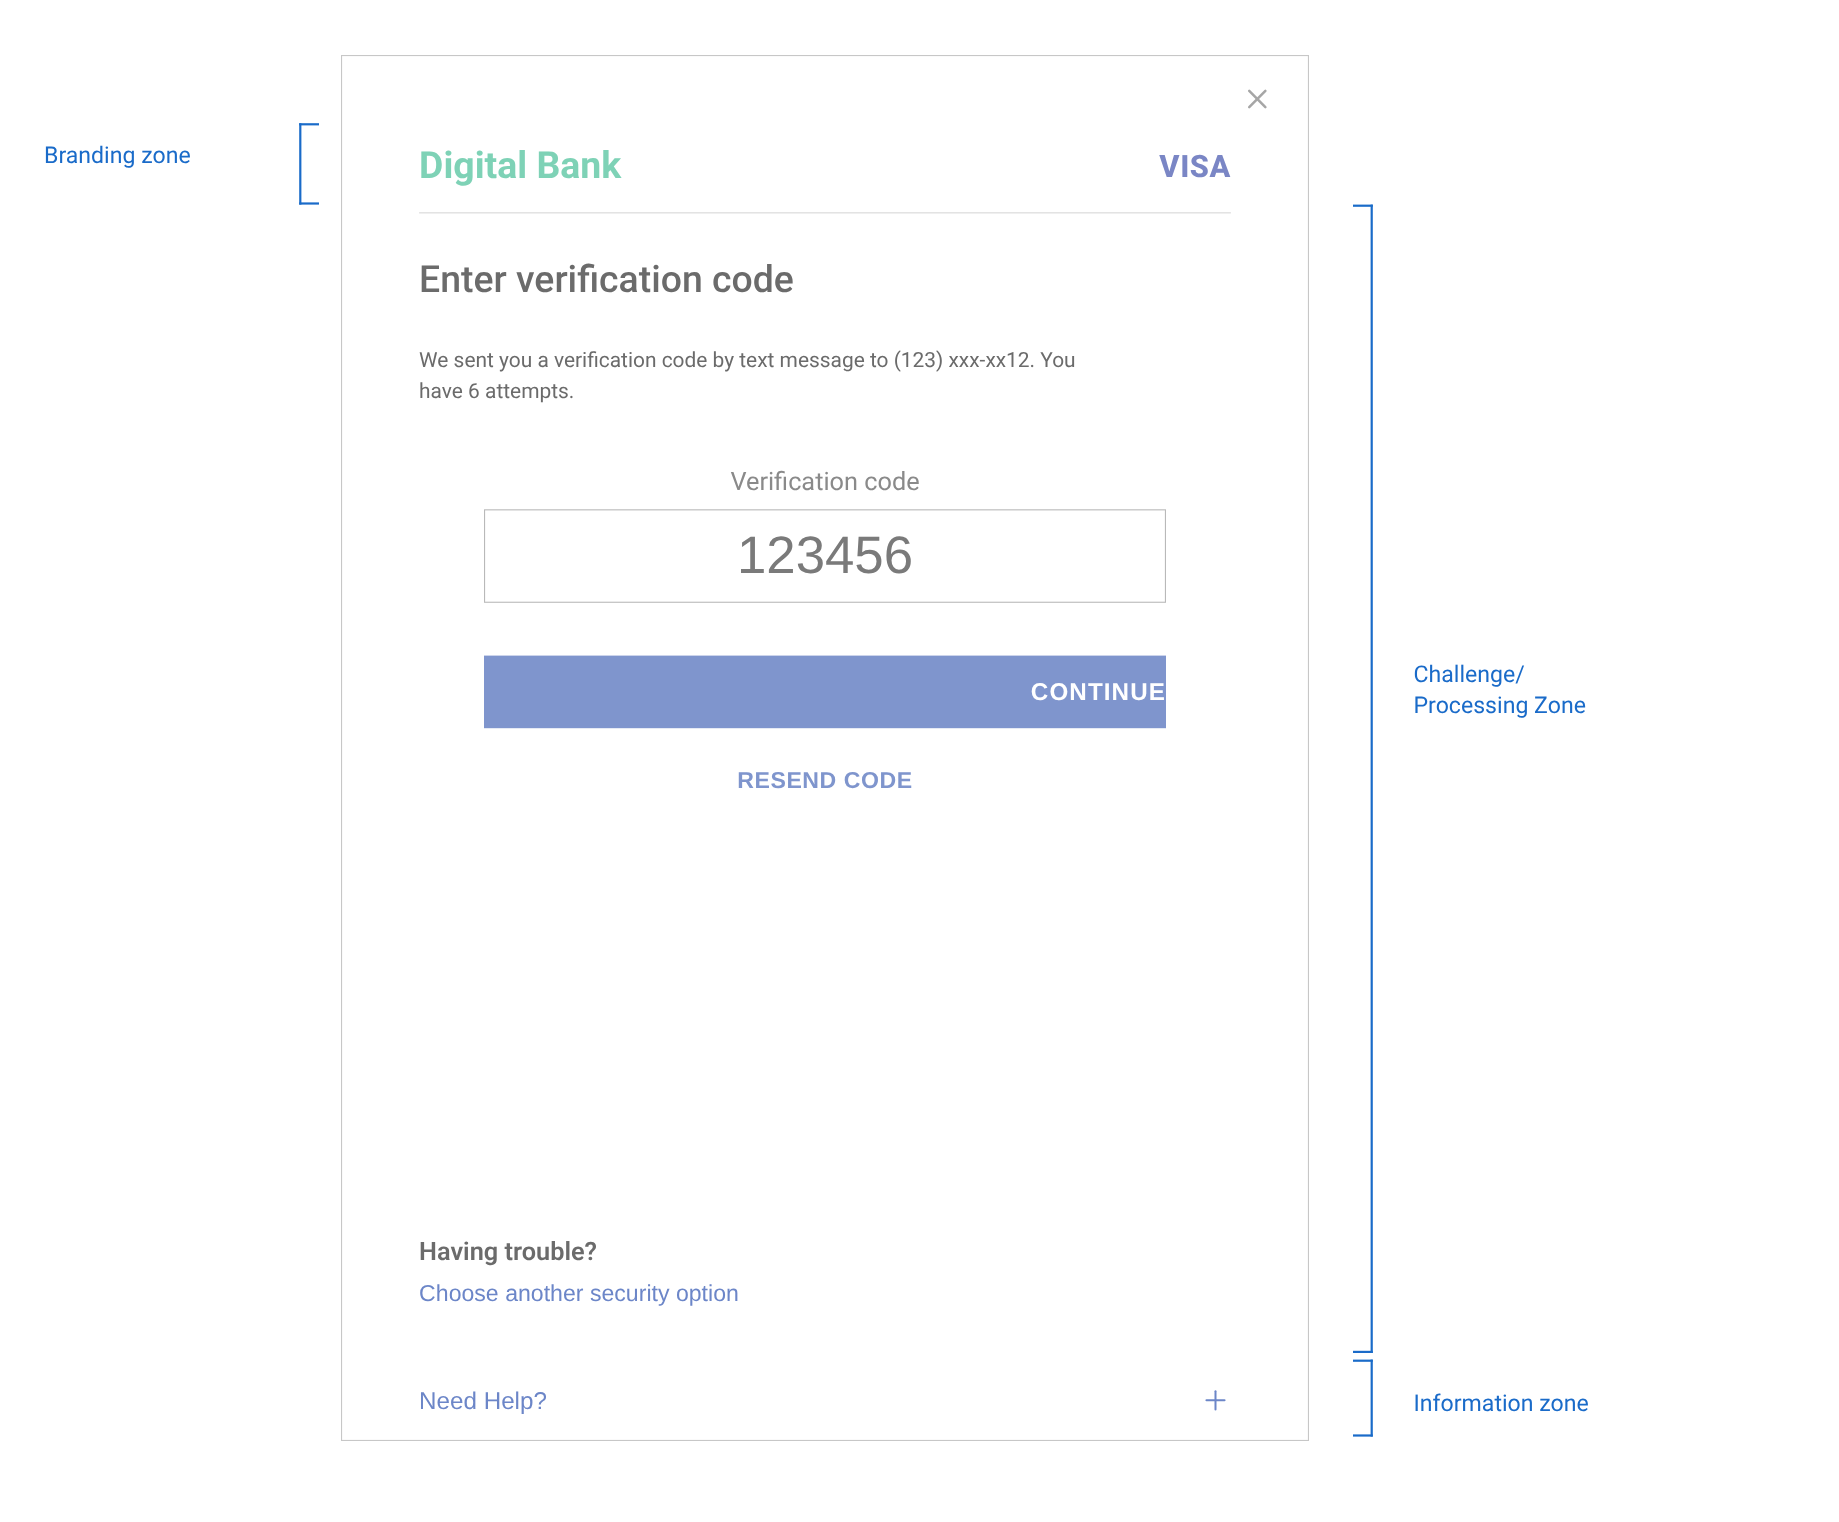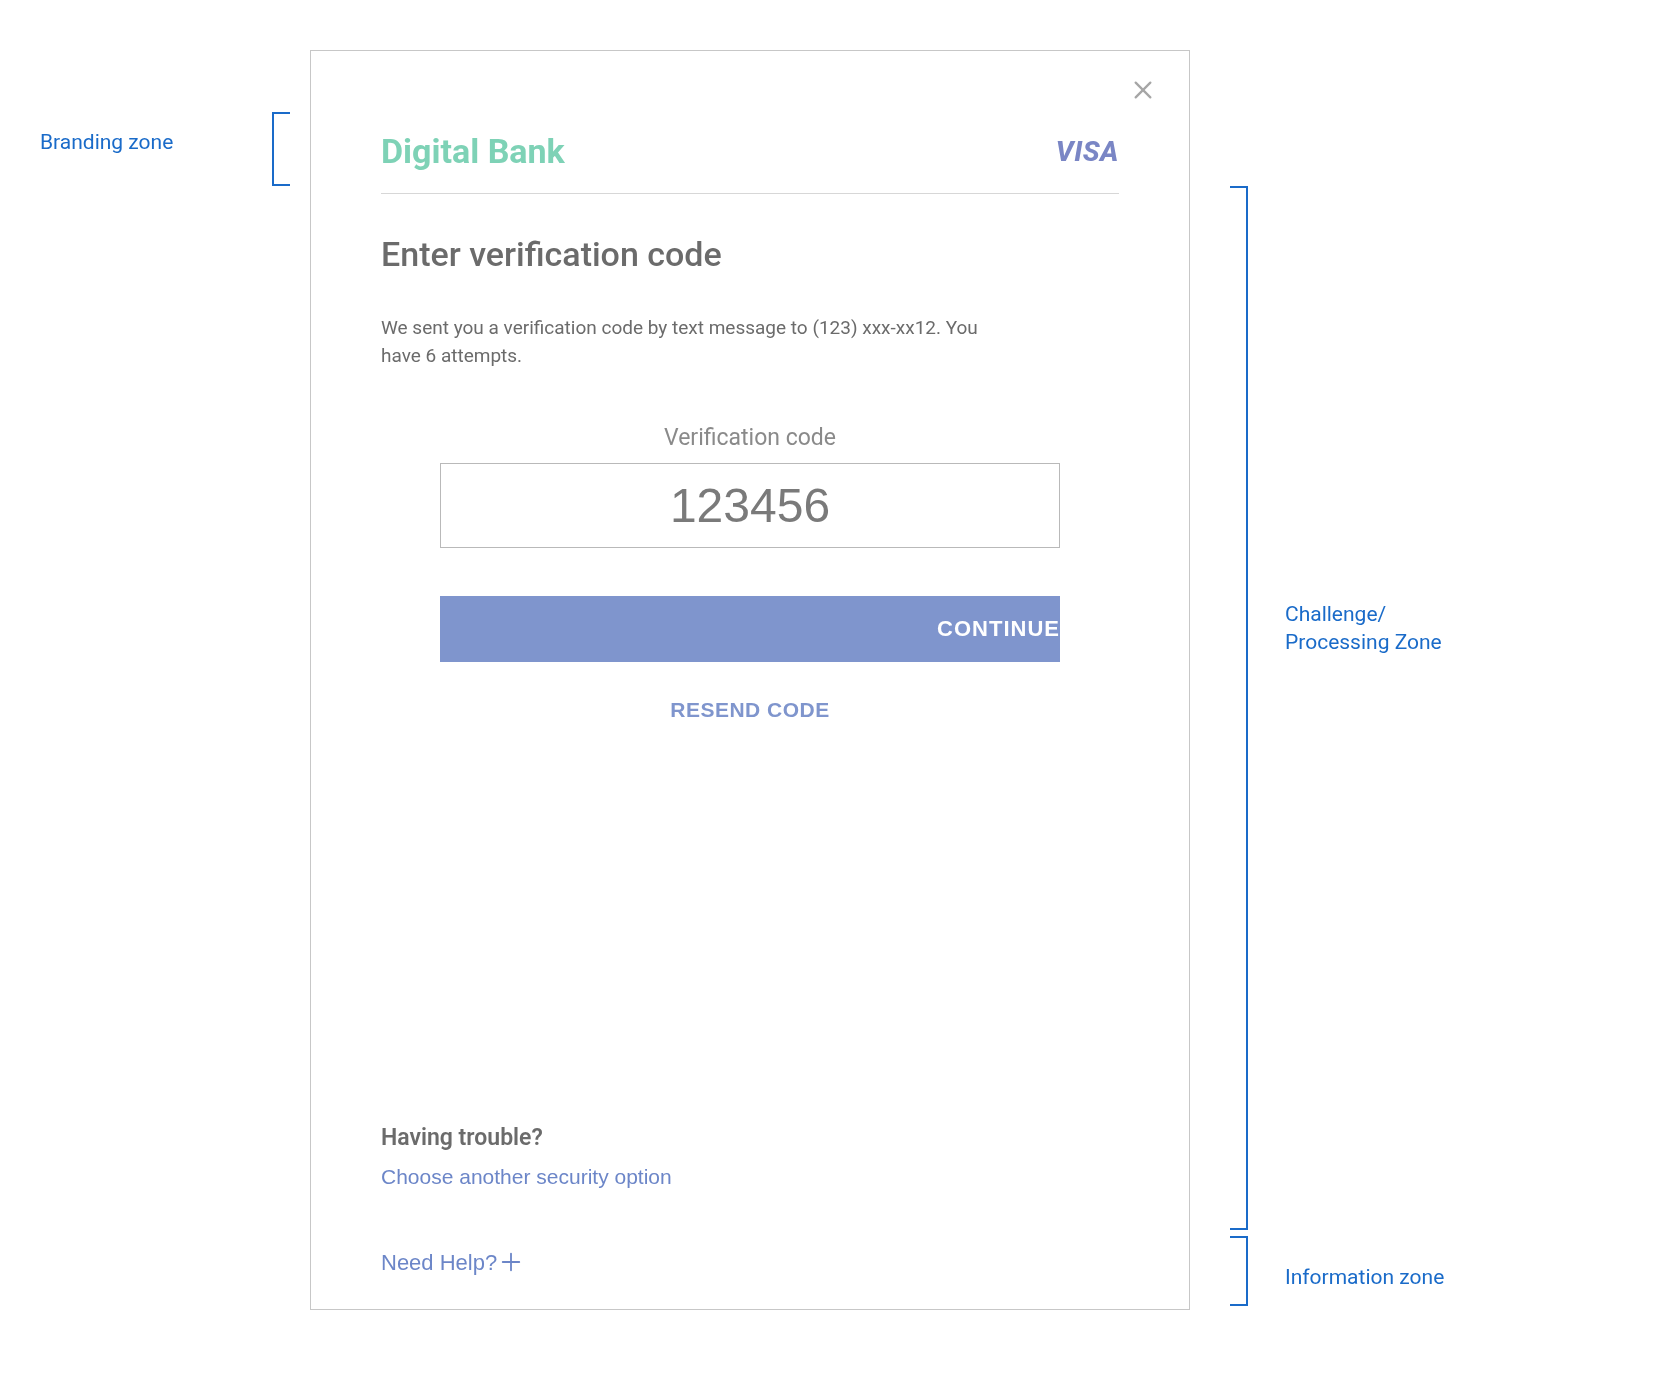--- a/index.html
+++ b/index.html
@@ -54,21 +54,20 @@
       justify-content: space-between;
     }
     .bank-name {
       font-size: 34px;
       font-weight: 700;
       color: #7ed2b6;
     }
     .visa-logo {
       font-size: 28px;
       font-weight: 800;
-      font-style: italic;
       color: #7a86c5;
       letter-spacing: 0.5px;
     }
     .divider {
       margin: 22px 70px 0 70px;
       height: 1px;
       background: #d7d7d7;
     }
     .challenge-zone {
       padding: 40px 70px 0 70px;
@@ -150,23 +149,24 @@
       color: #6c86c8;
       background: none;
       border: none;
       cursor: pointer;
       padding: 0;
     }
     .info-zone {
       position: absolute;
       left: 70px;
       right: 70px;
-      bottom: 32px;
+      bottom: 21px;
       display: flex;
       align-items: center;
+      justify-content: space-between;
     }
     .help-link {
       font-size: 22px;
       color: #6c86c8;
       background: none;
       border: none;
       cursor: pointer;
       padding: 0;
     }
     .expand-btn {

